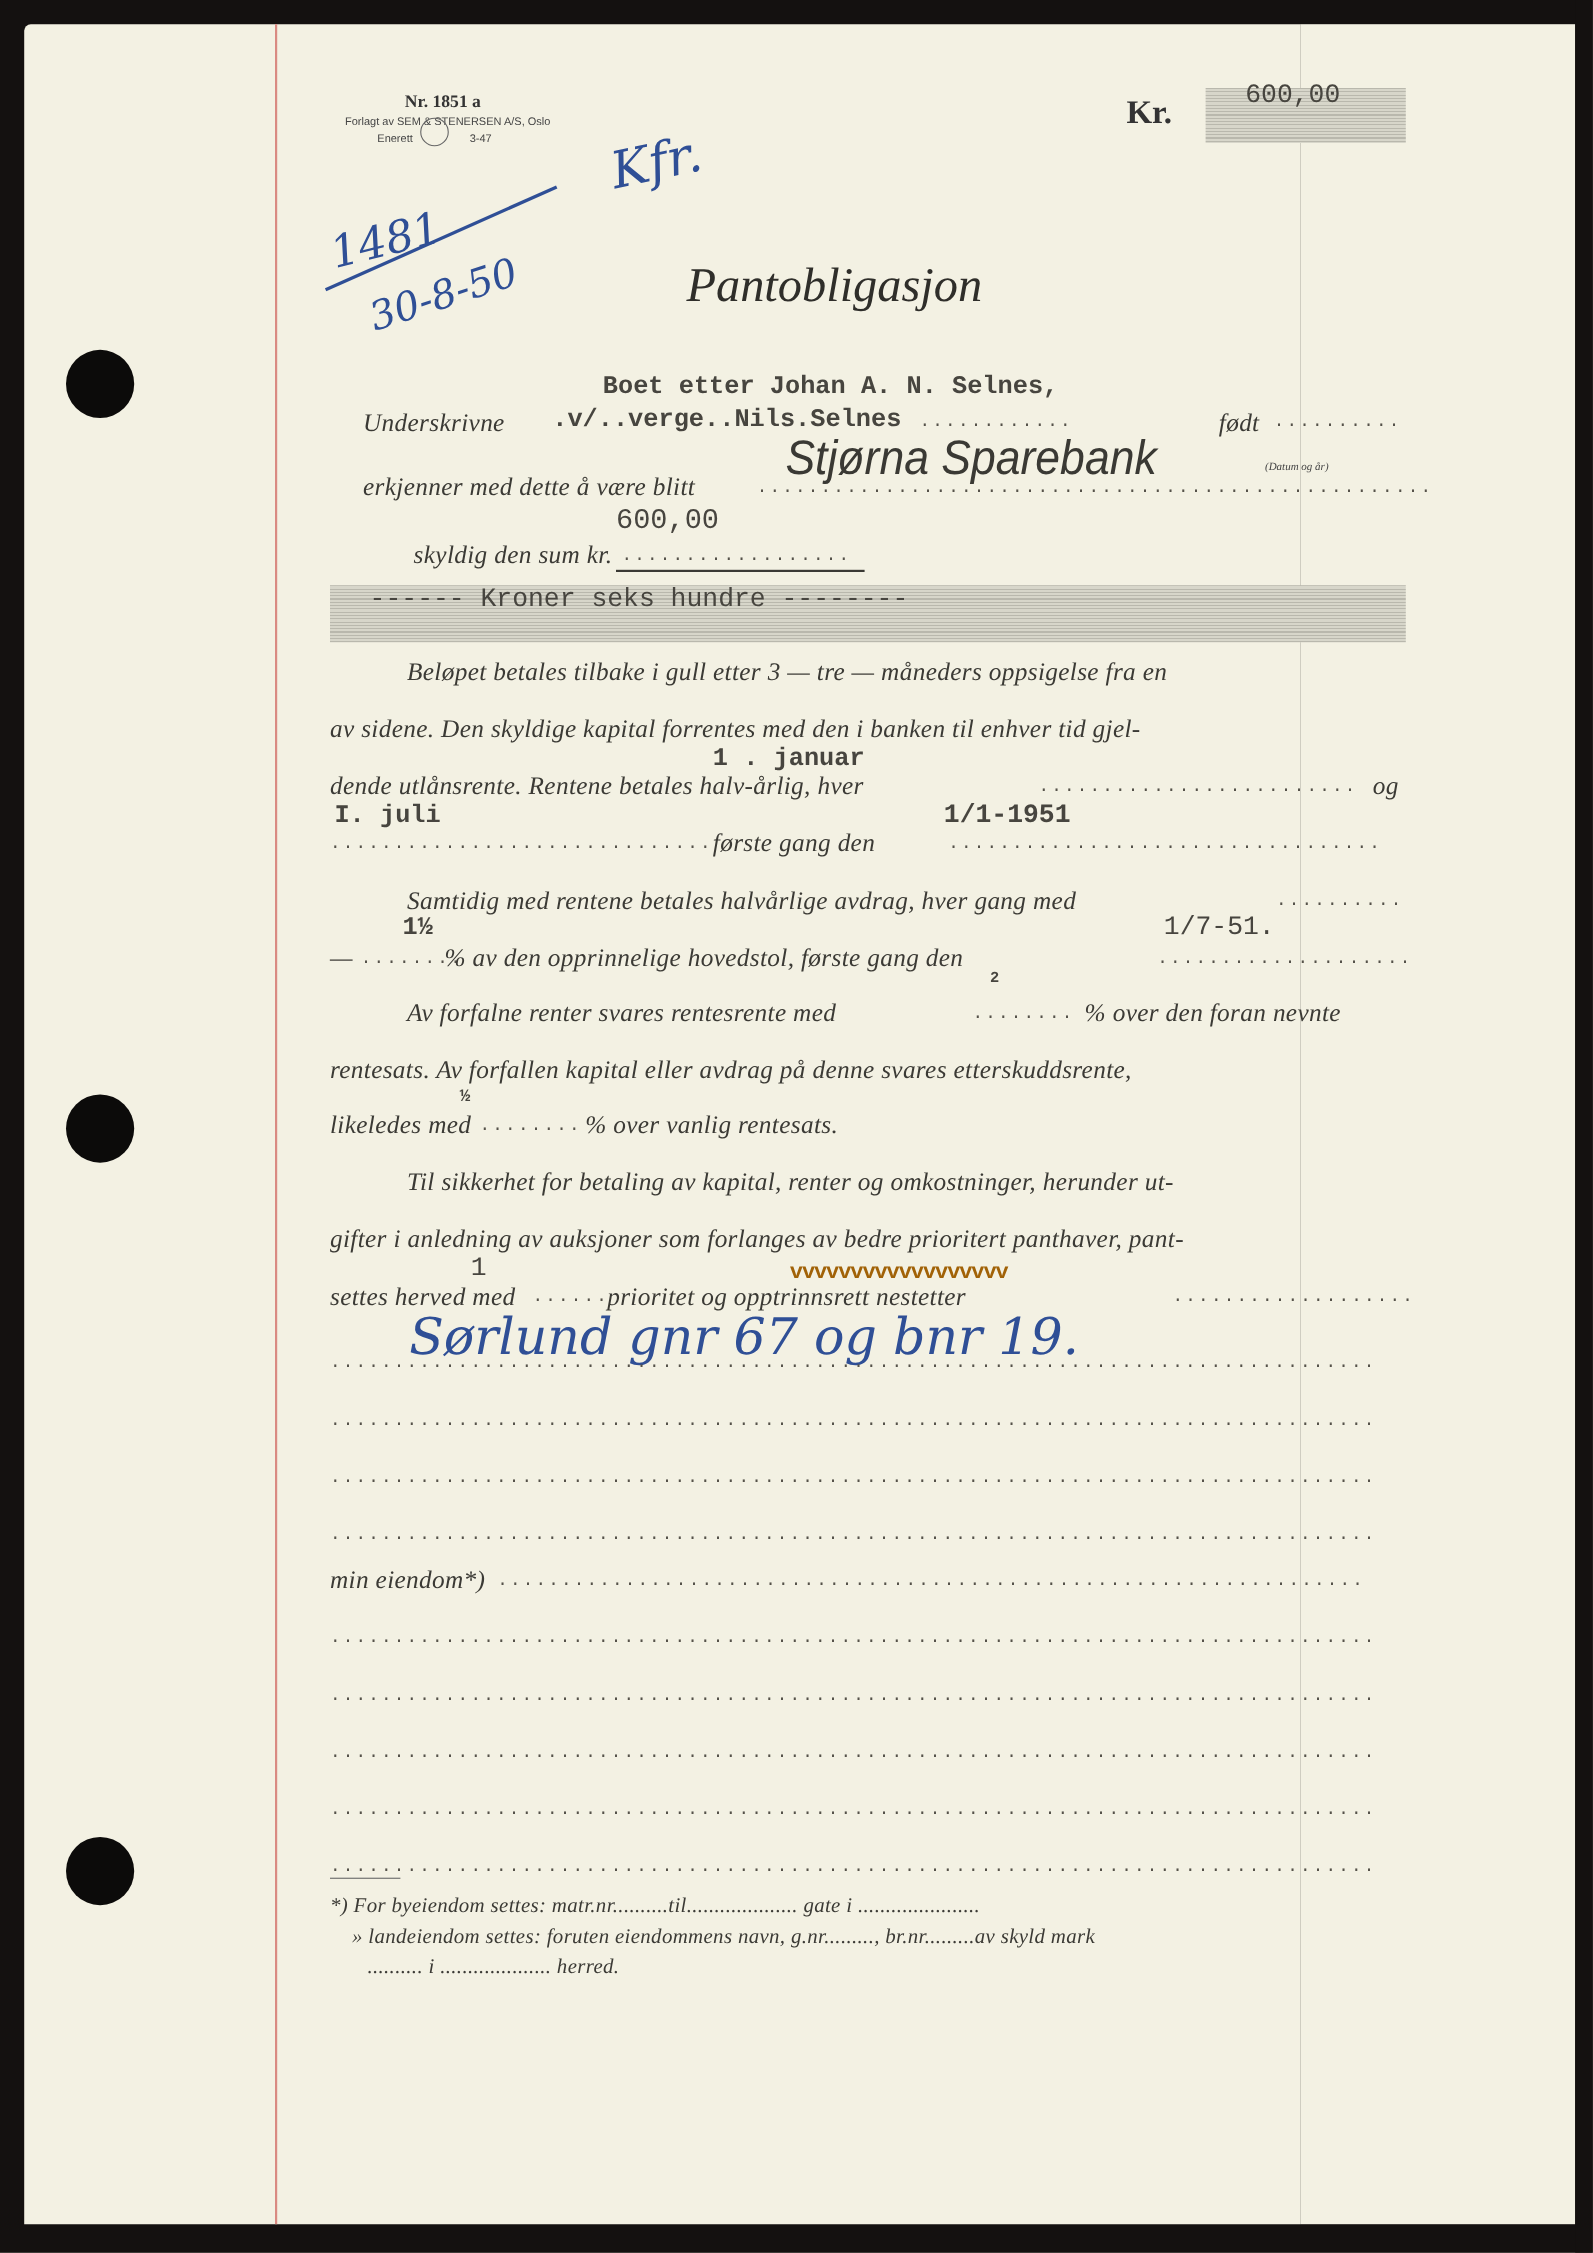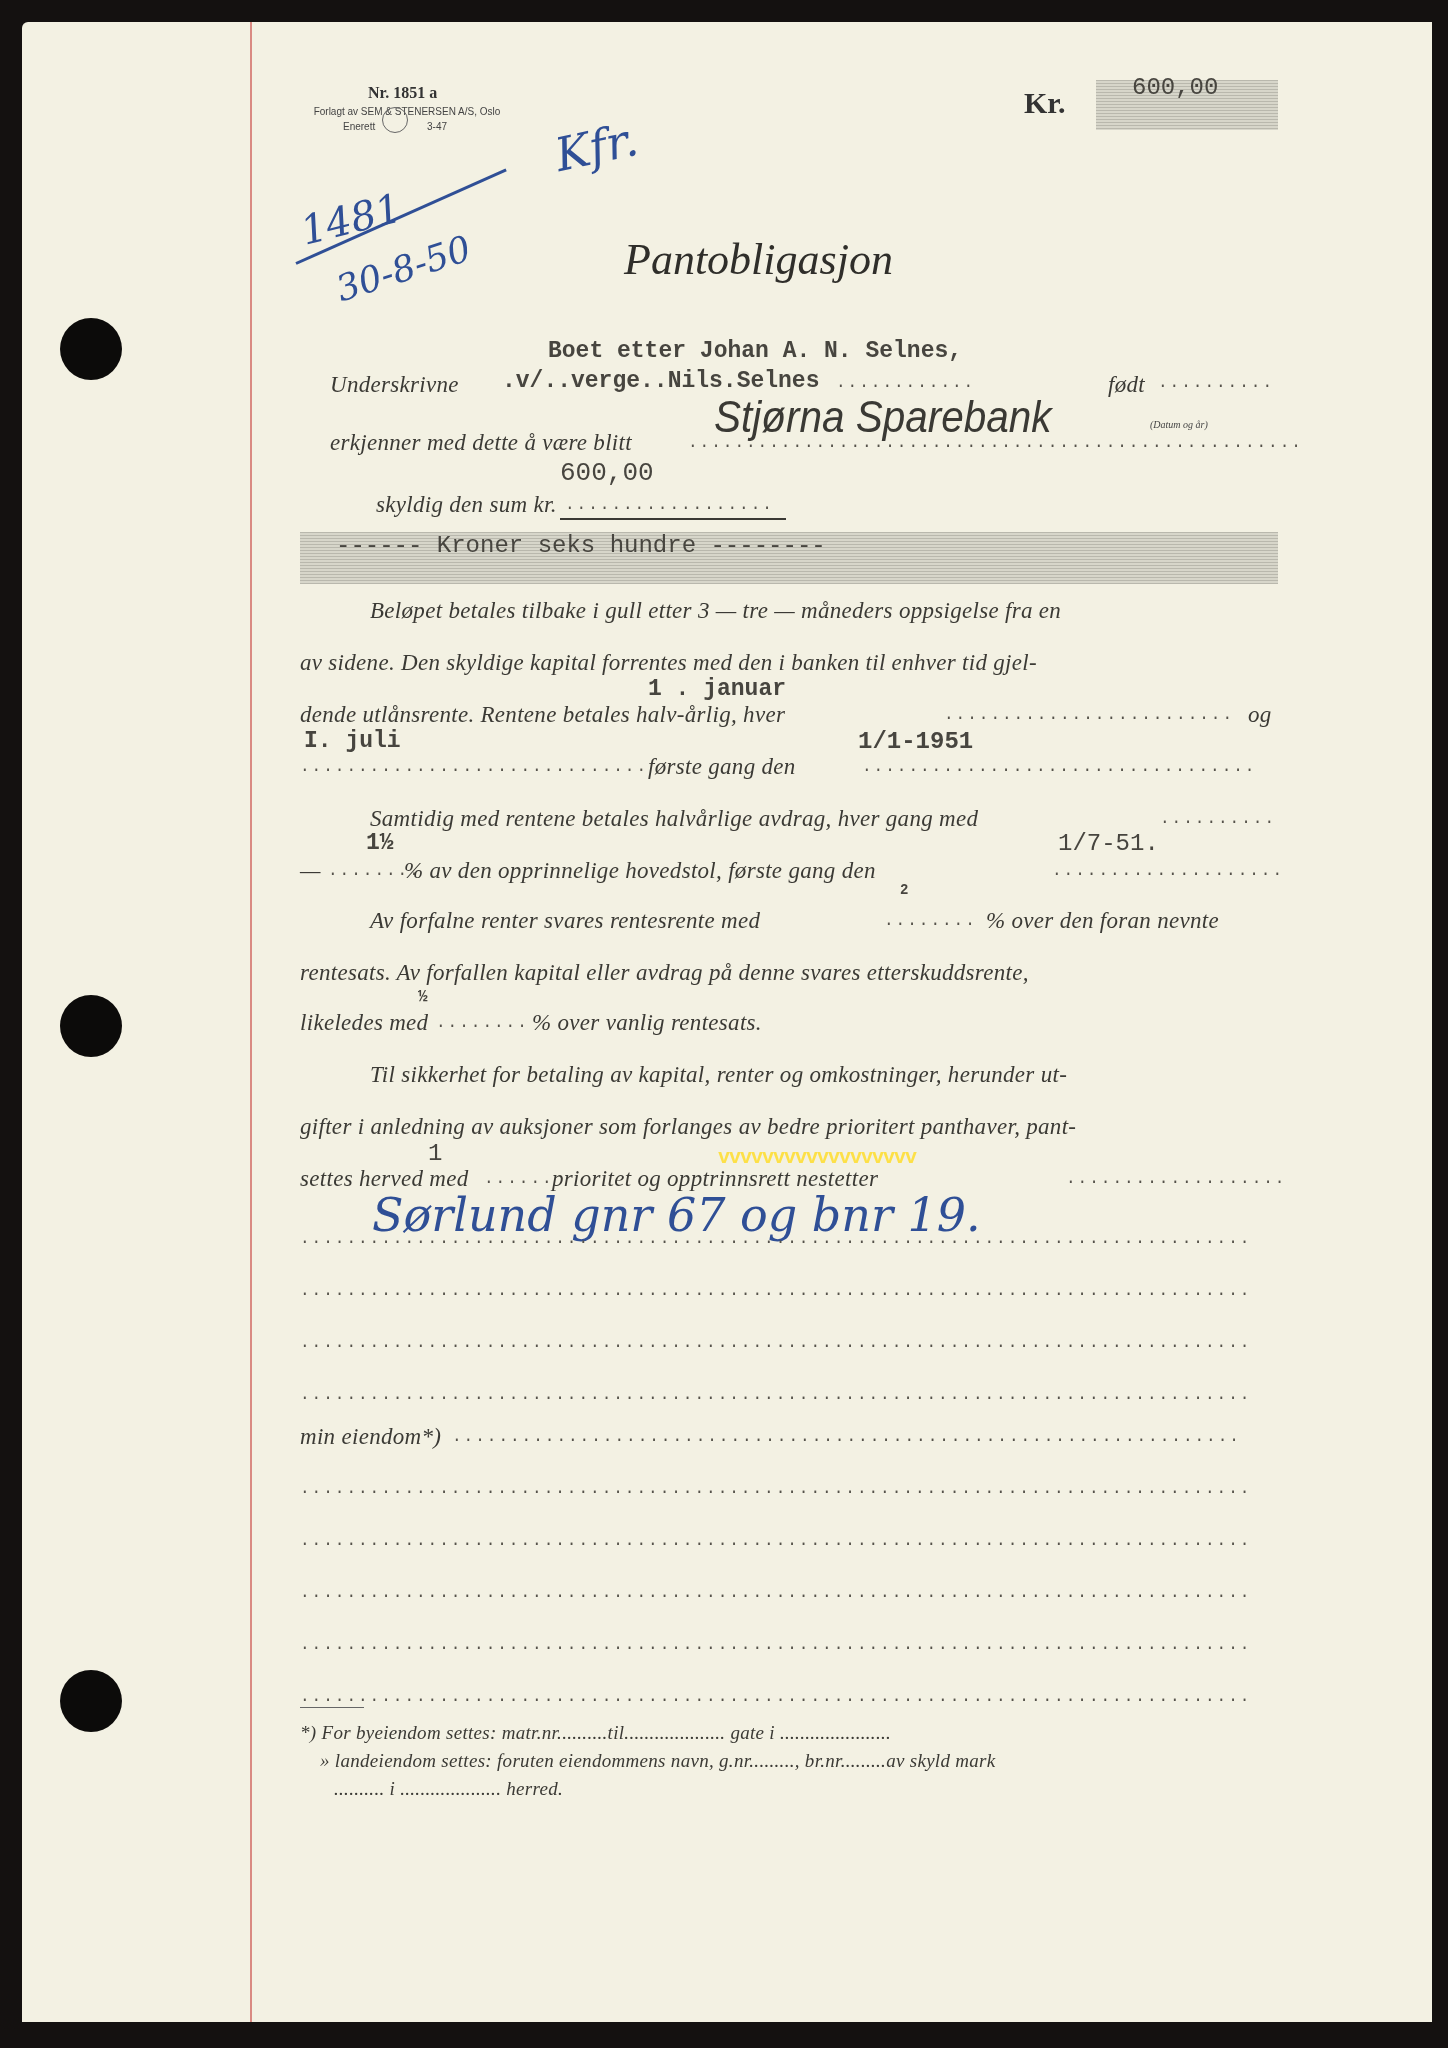--- a/index.html
+++ b/index.html
@@ -100,21 +100,21 @@
 <div class="abs printed" style="left:986px;top:908px;">% over den foran nevnte</div>
 <div class="abs printed" style="left:300px;top:960px;">rentesats. Av forfallen kapital eller avdrag på denne svares etterskuddsrente,</div>
 <div class="abs typed" style="left:418px;top:988px;font-size:16px;">½</div>
 <div class="abs printed" style="left:300px;top:1010px;">likeledes med</div>
 <div class="abs dots" style="left:436px;top:1014px;">........</div>
 <div class="abs printed" style="left:532px;top:1010px;">% over vanlig rentesats.</div>
 
 <div class="abs printed" style="left:370px;top:1062px;">Til sikkerhet for betaling av kapital, renter og omkostninger, herunder ut-</div>
 <div class="abs printed" style="left:300px;top:1114px;text-align:right;">gifter i anledning av auksjoner som forlanges av bedre prioritert panthaver, pant-</div>
 <div class="abs typed" style="left:428px;top:1140px;font-size:24px;font-weight:normal;">1</div>
-<div class="abs typed" style="left:718px;top:1146px;font-size:20px;letter-spacing:-1px;color:#fde047;">vvvvvvvvvvvvvvvvvv</div>
+<div class="abs typed" style="left:718px;top:1146px;font-size:20px;letter-spacing:-1px;color:#a16207;">vvvvvvvvvvvvvvvvvv</div>
 <div class="abs printed" style="left:300px;top:1166px;">settes herved med</div>
 <div class="abs dots" style="left:484px;top:1170px;">......</div>
 <div class="abs printed" style="left:552px;top:1166px;">prioritet og opptrinnsrett nestetter</div>
 <div class="abs dots" style="left:1066px;top:1170px;">...................</div>
 
 <div class="abs hand" style="left:372px;top:1188px;font-size:46px;">Sørlund gnr 67 og bnr 19.</div>
 
 <div class="abs dots" style="left:300px;top:1230px;">..................................................................................</div>
 <div class="abs dots" style="left:300px;top:1282px;">..................................................................................</div>
 <div class="abs dots" style="left:300px;top:1334px;">..................................................................................</div>

